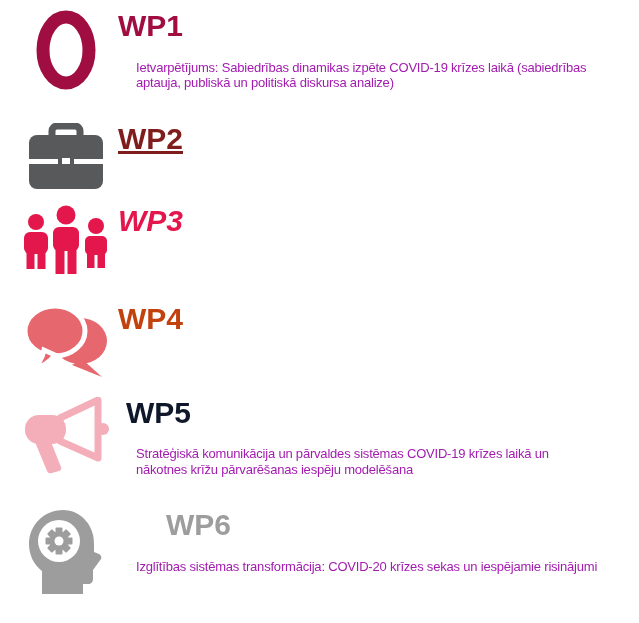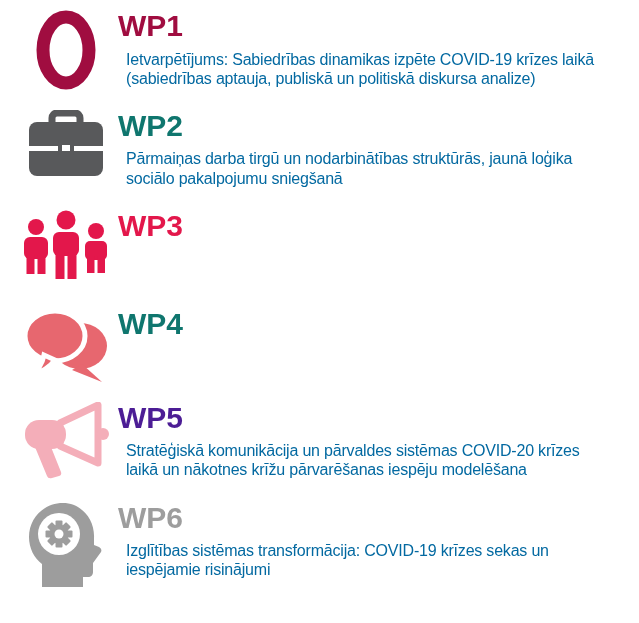--- a/index.html
+++ b/index.html
@@ -5,21 +5,21 @@
   html,body{margin:0;padding:0;}
   body{
     width:639px;height:623px;background:#ffffff;overflow:hidden;
     font-family:"Liberation Sans",sans-serif;
   }
   .wrap{padding:8px 0 0 14px;}
   .wp-row{display:flex;align-items:flex-start;margin-bottom:12px;}
   .icon-box{flex:0 0 104px;width:104px;display:flex;justify-content:center;align-items:flex-start;padding-top:2px;}
   .text-box{width:502px;}
   .wp-title{font-size:30px;font-weight:bold;margin:2px 0 7px 0;line-height:1.05;}
-  .wp-desc{font-size:16px;line-height:1.2;color:#0369a1;margin:8px;max-width:500px;letter-spacing:-0.2px;}
+  .wp-desc{font-size:13px;line-height:1.2;color:#a21caf;margin:18px;max-width:500px;letter-spacing:-0.2px;}
   svg{display:block;}
 </style>
 </head>
 <body>
 
 <div class="wrap">
 
   <div class="wp-row">
     <div class="icon-box" style="color: rgb(160, 13, 64);">
       <svg viewBox="0 0 60 80" width="60" height="80" aria-hidden="true">
@@ -36,22 +36,21 @@
     <div class="icon-box" style="color: rgb(88, 89, 91);">
       <svg viewBox="0 0 78 68" width="78" height="68" aria-hidden="true">
         <rect x="25" y="3" width="28" height="18" rx="5" fill="none" stroke="currentColor" stroke-width="7"></rect>
         <rect x="2" y="12" width="74" height="54" rx="8" fill="currentColor"></rect>
         <rect x="2" y="36" width="74" height="5" fill="#ffffff"></rect>
         <rect x="31" y="30" width="16" height="15" rx="3" fill="currentColor"></rect>
         <rect x="35" y="35" width="8" height="6" fill="#ffffff"></rect>
       </svg>
     </div>
     <div class="text-box">
-      <h2 class="wp-title" style="color: #0f766e;">WP2</h2>
-      <p class="wp-desc">Pārmaiņas darba tirgū un nodarbinātības struktūrās, jaunā loģika sociālo pakalpojumu sniegšanā</p>
+      <h2 class="wp-title" style="color: #7f1d1d; text-decoration: underline;">WP2</h2>
     </div>
   </div>
 
   <div class="wp-row">
     <div class="icon-box" style="color: rgb(227, 23, 75);">
       <svg viewBox="0 0 92 84" width="92" height="84" aria-hidden="true">
         <g fill="currentColor">
           <circle cx="16" cy="17" r="8"></circle>
           <rect x="4" y="27" width="24" height="22" rx="6"></rect>
           <rect x="6.5" y="45" width="8" height="19"></rect>
@@ -61,71 +60,71 @@
           <rect x="35.5" y="42" width="9" height="27"></rect>
           <rect x="47.5" y="42" width="9" height="27"></rect>
           <circle cx="76" cy="21" r="8"></circle>
           <rect x="65" y="31" width="22" height="19" rx="5"></rect>
           <rect x="67" y="46" width="7.5" height="17"></rect>
           <rect x="77.5" y="46" width="7.5" height="17"></rect>
         </g>
       </svg>
     </div>
     <div class="text-box">
-      <h2 class="wp-title" style="color: rgb(227, 23, 75);">WP3</h2>
+      <h2 class="wp-title" style="color: rgb(227, 23, 75); font-style: italic;">WP3</h2>
     </div>
   </div>
 
   <div class="wp-row">
     <div class="icon-box" style="color: rgb(231, 103, 111);">
       <svg viewBox="0 0 88 80" width="88" height="80" aria-hidden="true">
         <g fill="currentColor">
           <ellipse cx="58" cy="38" rx="27" ry="23"></ellipse>
           <path d="M60,56 L80,74 L50,62 Z"></path>
         </g>
         <g fill="currentColor" stroke="#ffffff" stroke-width="5">
           <ellipse cx="33" cy="28" rx="30" ry="25"></ellipse>
           <path d="M22,47 C20,58 14,64 8,68 C21,64 29,58 33,52 Z"></path>
         </g>
       </svg>
     </div>
     <div class="text-box">
-      <h2 class="wp-title" style="color: #0f766e;">WP4</h2>
+      <h2 class="wp-title" style="color: #c2410c;">WP4</h2>
     </div>
   </div>
 
   <div class="wp-row">
     <div class="icon-box" style="color: rgb(244, 174, 185);">
       <svg viewBox="0 0 88 78" width="88" height="78" aria-hidden="true">
         <path d="M38,21 L76,3 L76,61 L38,44 Z" fill="#ffffff" stroke="currentColor" stroke-width="7" stroke-linejoin="round"></path>
         <circle cx="81" cy="32" r="6" fill="currentColor"></circle>
         <rect x="3" y="18" width="41" height="29" rx="14" fill="currentColor"></rect>
         <path d="M13,45 L25,74 Q26,77 30,76 L37,74 Q40,73 39,70 L29,45 Z" fill="currentColor"></path>
       </svg>
     </div>
     <div class="text-box">
-      <h2 class="wp-title" style="color: #4c1d95;">WP5</h2>
-      <p class="wp-desc">Stratēģiskā komunikācija un pārvaldes sistēmas COVID-20 krīzes laikā un nākotnes krīžu pārvarēšanas iespēju modelēšana</p>
+      <h2 class="wp-title" style="color: #0f172a; margin-left: 8px;">WP5</h2>
+      <p class="wp-desc">Stratēģiskā komunikācija un pārvaldes sistēmas COVID-19 krīzes laikā un nākotnes krīžu pārvarēšanas iespēju modelēšana</p>
     </div>
   </div>
 
   <div class="wp-row">
     <div class="icon-box" style="color: rgb(157, 157, 157);">
       <svg viewBox="0 0 80 86" width="80" height="86" aria-hidden="true">
         <path fill="currentColor" d="M37,1 C18,1 3,16 3,35 C3,46 8,56 16,62 L16,85 L57,85 L57,75 L62,75 C65,75 67,73 67,70 L67,61 L75,50 C76,48 75,46 73,45 L68,43 L68,36 C69,17 55,1 37,1 Z"></path>
         <circle cx="33" cy="32" r="21" fill="#ffffff"></circle>
         <g transform="translate(33,32)" fill="currentColor">
           <rect x="-13.5" y="-3.5" width="27" height="7" rx="1"></rect>
           <rect x="-3.5" y="-13.5" width="7" height="27" rx="1"></rect>
           <rect x="-13.5" y="-3.5" width="27" height="7" rx="1" transform="rotate(45)"></rect>
           <rect x="-13.5" y="-3.5" width="27" height="7" rx="1" transform="rotate(-45)"></rect>
           <circle r="9.5"></circle>
           <circle r="4.5" fill="#ffffff"></circle>
         </g>
       </svg>
     </div>
     <div class="text-box">
-      <h2 class="wp-title" style="color: rgb(157, 157, 157);">WP6</h2>
-      <p class="wp-desc">Izglītības sistēmas transformācija: COVID-19 krīzes sekas un iespējamie risinājumi</p>
+      <h2 class="wp-title" style="color: rgb(157, 157, 157); margin-left: 48px;">WP6</h2>
+      <p class="wp-desc">Izglītības sistēmas transformācija: COVID-20 krīzes sekas un iespējamie risinājumi</p>
     </div>
   </div>
 
 </div>
 
 </body></html>

